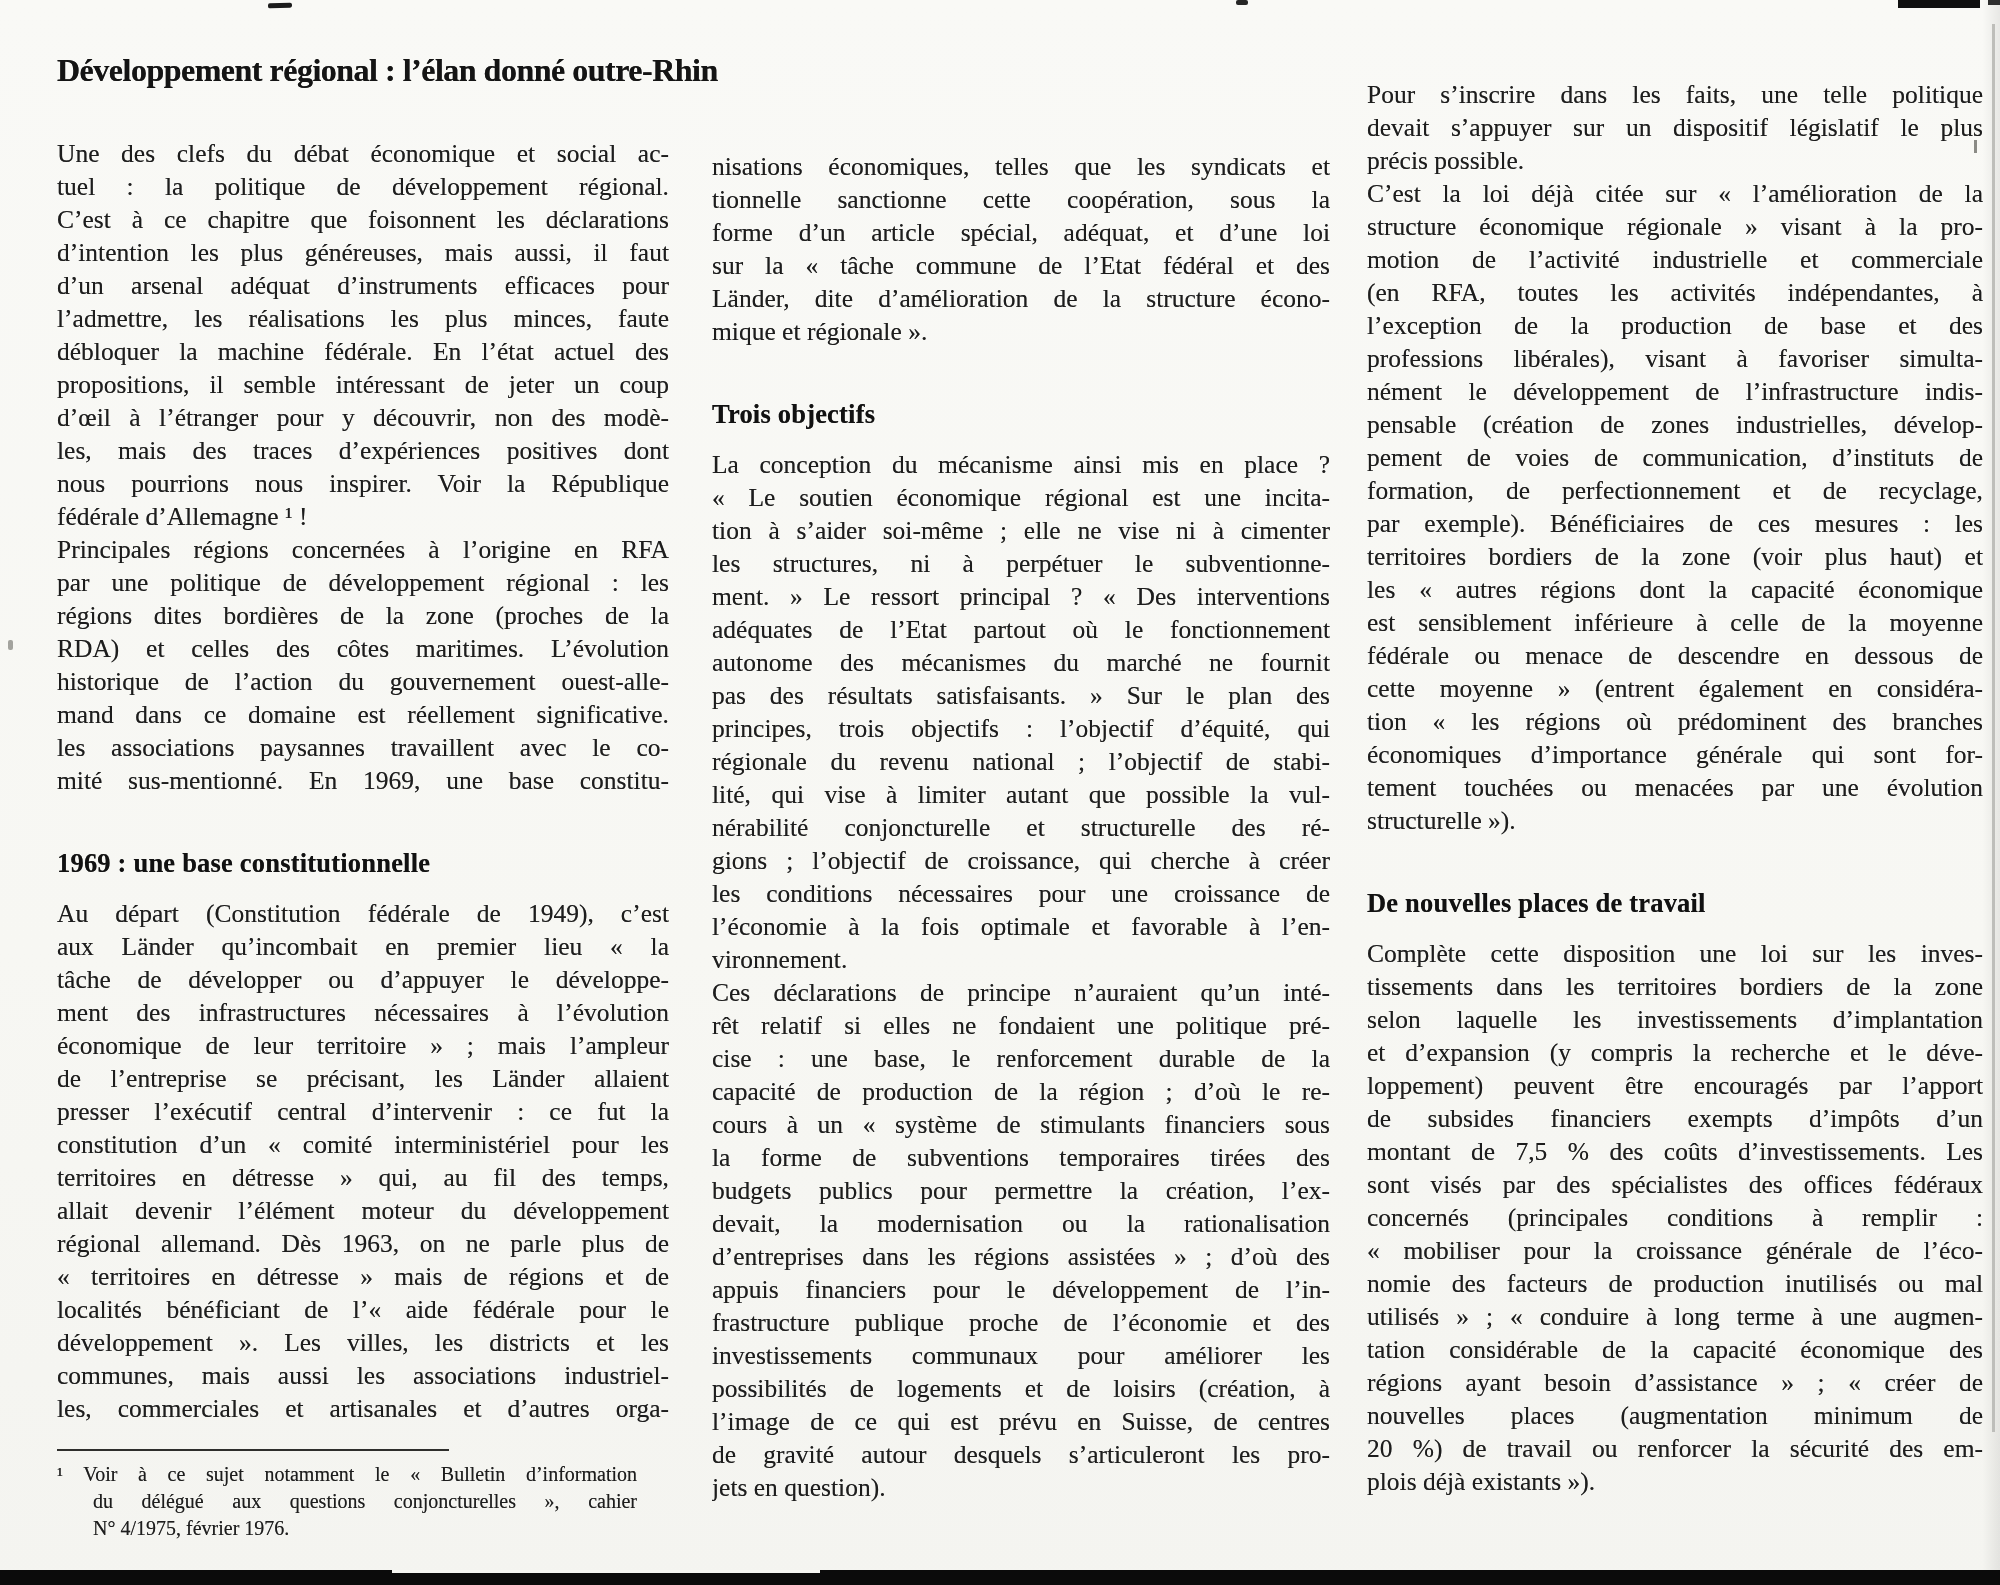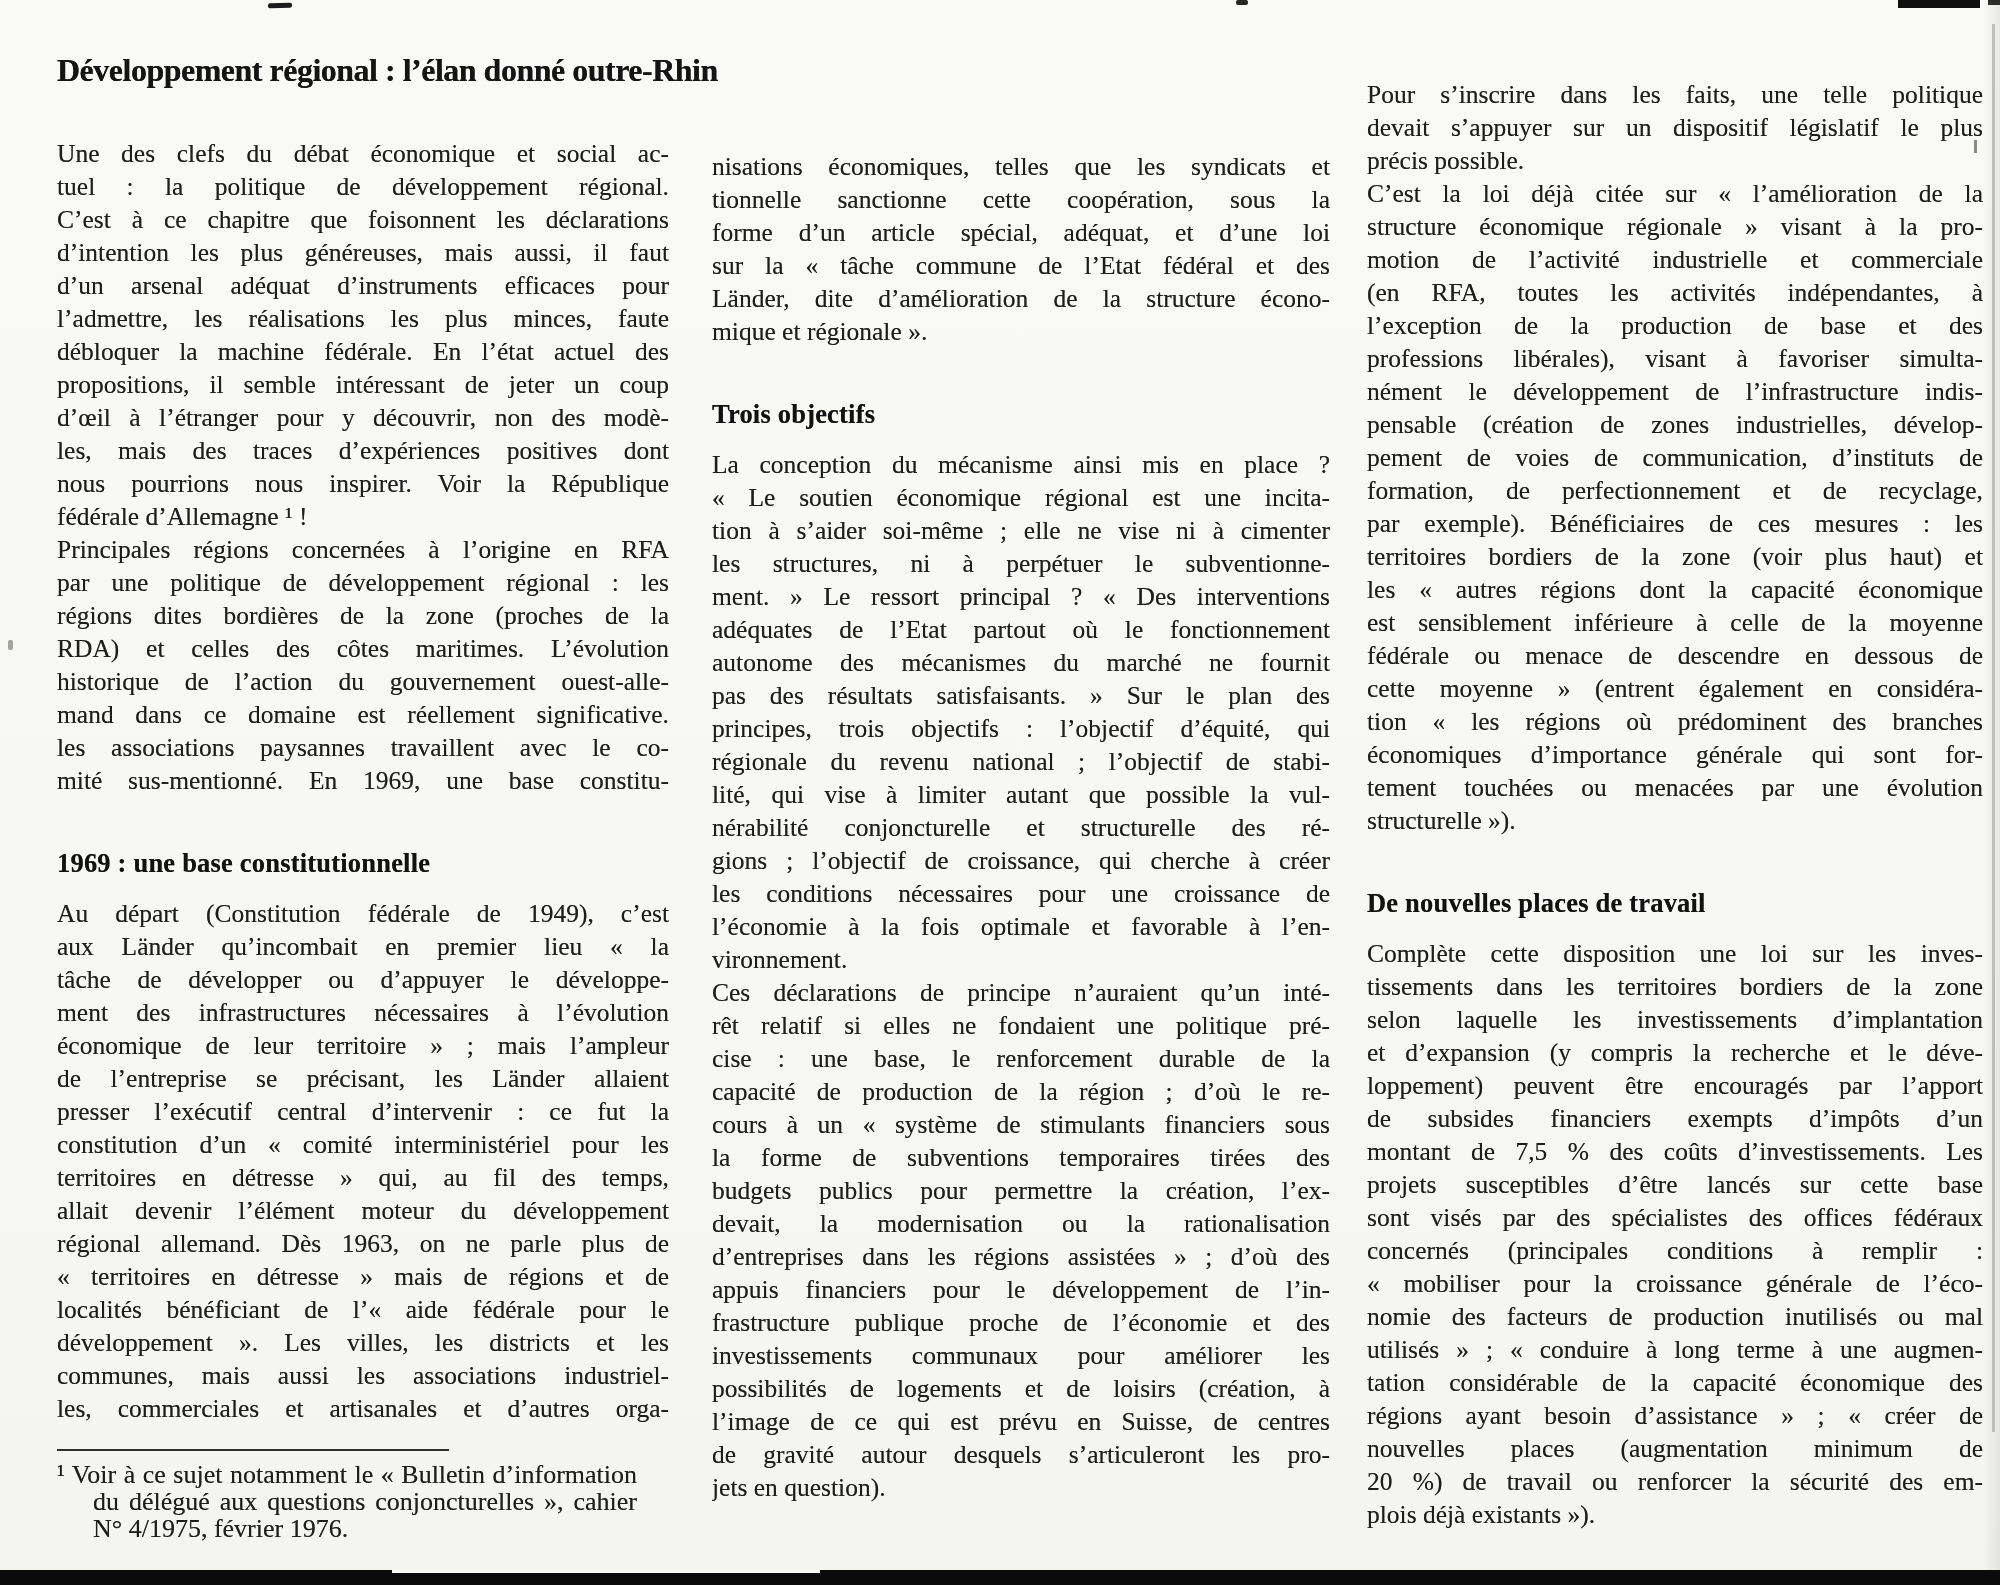--- a/index.html
+++ b/index.html
@@ -53,21 +53,21 @@
     letter-spacing: 0.2px;
     color: #111;
     text-shadow: 0 0 0.5px rgba(15,15,15,.6);
   }
 
   .fnrule {
     width: 392px;
     border-top: 2px solid #2e2e2c;
     margin: 24px 0 10px 0;
   }
-  .fn { font-size: 26px; width: 580px; }
+  .fn { font-size: 20px; width: 580px; }
   .fn .line { height: 27px; line-height: 27px; }
 
   
   .artifact { position: absolute; }
   .bottom-bar   { left: 0; top: 1570px; width: 2000px; height: 15px; background: #0b0b0b; }
   .bottom-notch { left: 392px; top: 1570px; width: 428px; height: 3px; background: #f6f6f2; }
   .corner-mark  { left: 1898px; top: 0; width: 82px; height: 8px; background: #101010; }
   .corner-mark2 { left: 1988px; top: 0; width: 12px; height: 5px; background: #2e2e2e; }
   .edge-line    { left: 1992px; top: 24px; width: 3px; height: 1408px; background: #bebeba; }
   .right-shade  { left: 1982px; top: 0; width: 18px; height: 1585px;
@@ -214,21 +214,20 @@
       </div>
       <div class="h">De nouvelles places de travail</div>
       <div class="p">
         <div class="line">Complète cette disposition une loi sur les inves-</div>
         <div class="line">tissements dans les territoires bordiers de la zone</div>
         <div class="line">selon laquelle les investissements d’implantation</div>
         <div class="line">et d’expansion (y compris la recherche et le déve-</div>
         <div class="line">loppement) peuvent être encouragés par l’apport</div>
         <div class="line">de subsides financiers exempts d’impôts d’un</div>
         <div class="line">montant de 7,5 % des coûts d’investissements. Les</div>
-        <div class="line">projets susceptibles d’être lancés sur cette base</div>
         <div class="line">sont visés par des spécialistes des offices fédéraux</div>
         <div class="line">concernés (principales conditions à remplir :</div>
         <div class="line">« mobiliser pour la croissance générale de l’éco-</div>
         <div class="line">nomie des facteurs de production inutilisés ou mal</div>
         <div class="line">utilisés » ; « conduire à long terme à une augmen-</div>
         <div class="line">tation considérable de la capacité économique des</div>
         <div class="line">régions ayant besoin d’assistance » ; « créer de</div>
         <div class="line">nouvelles places (augmentation minimum de</div>
         <div class="line">20 %) de travail ou renforcer la sécurité des em-</div>
         <div class="line end">plois déjà existants »).</div>

